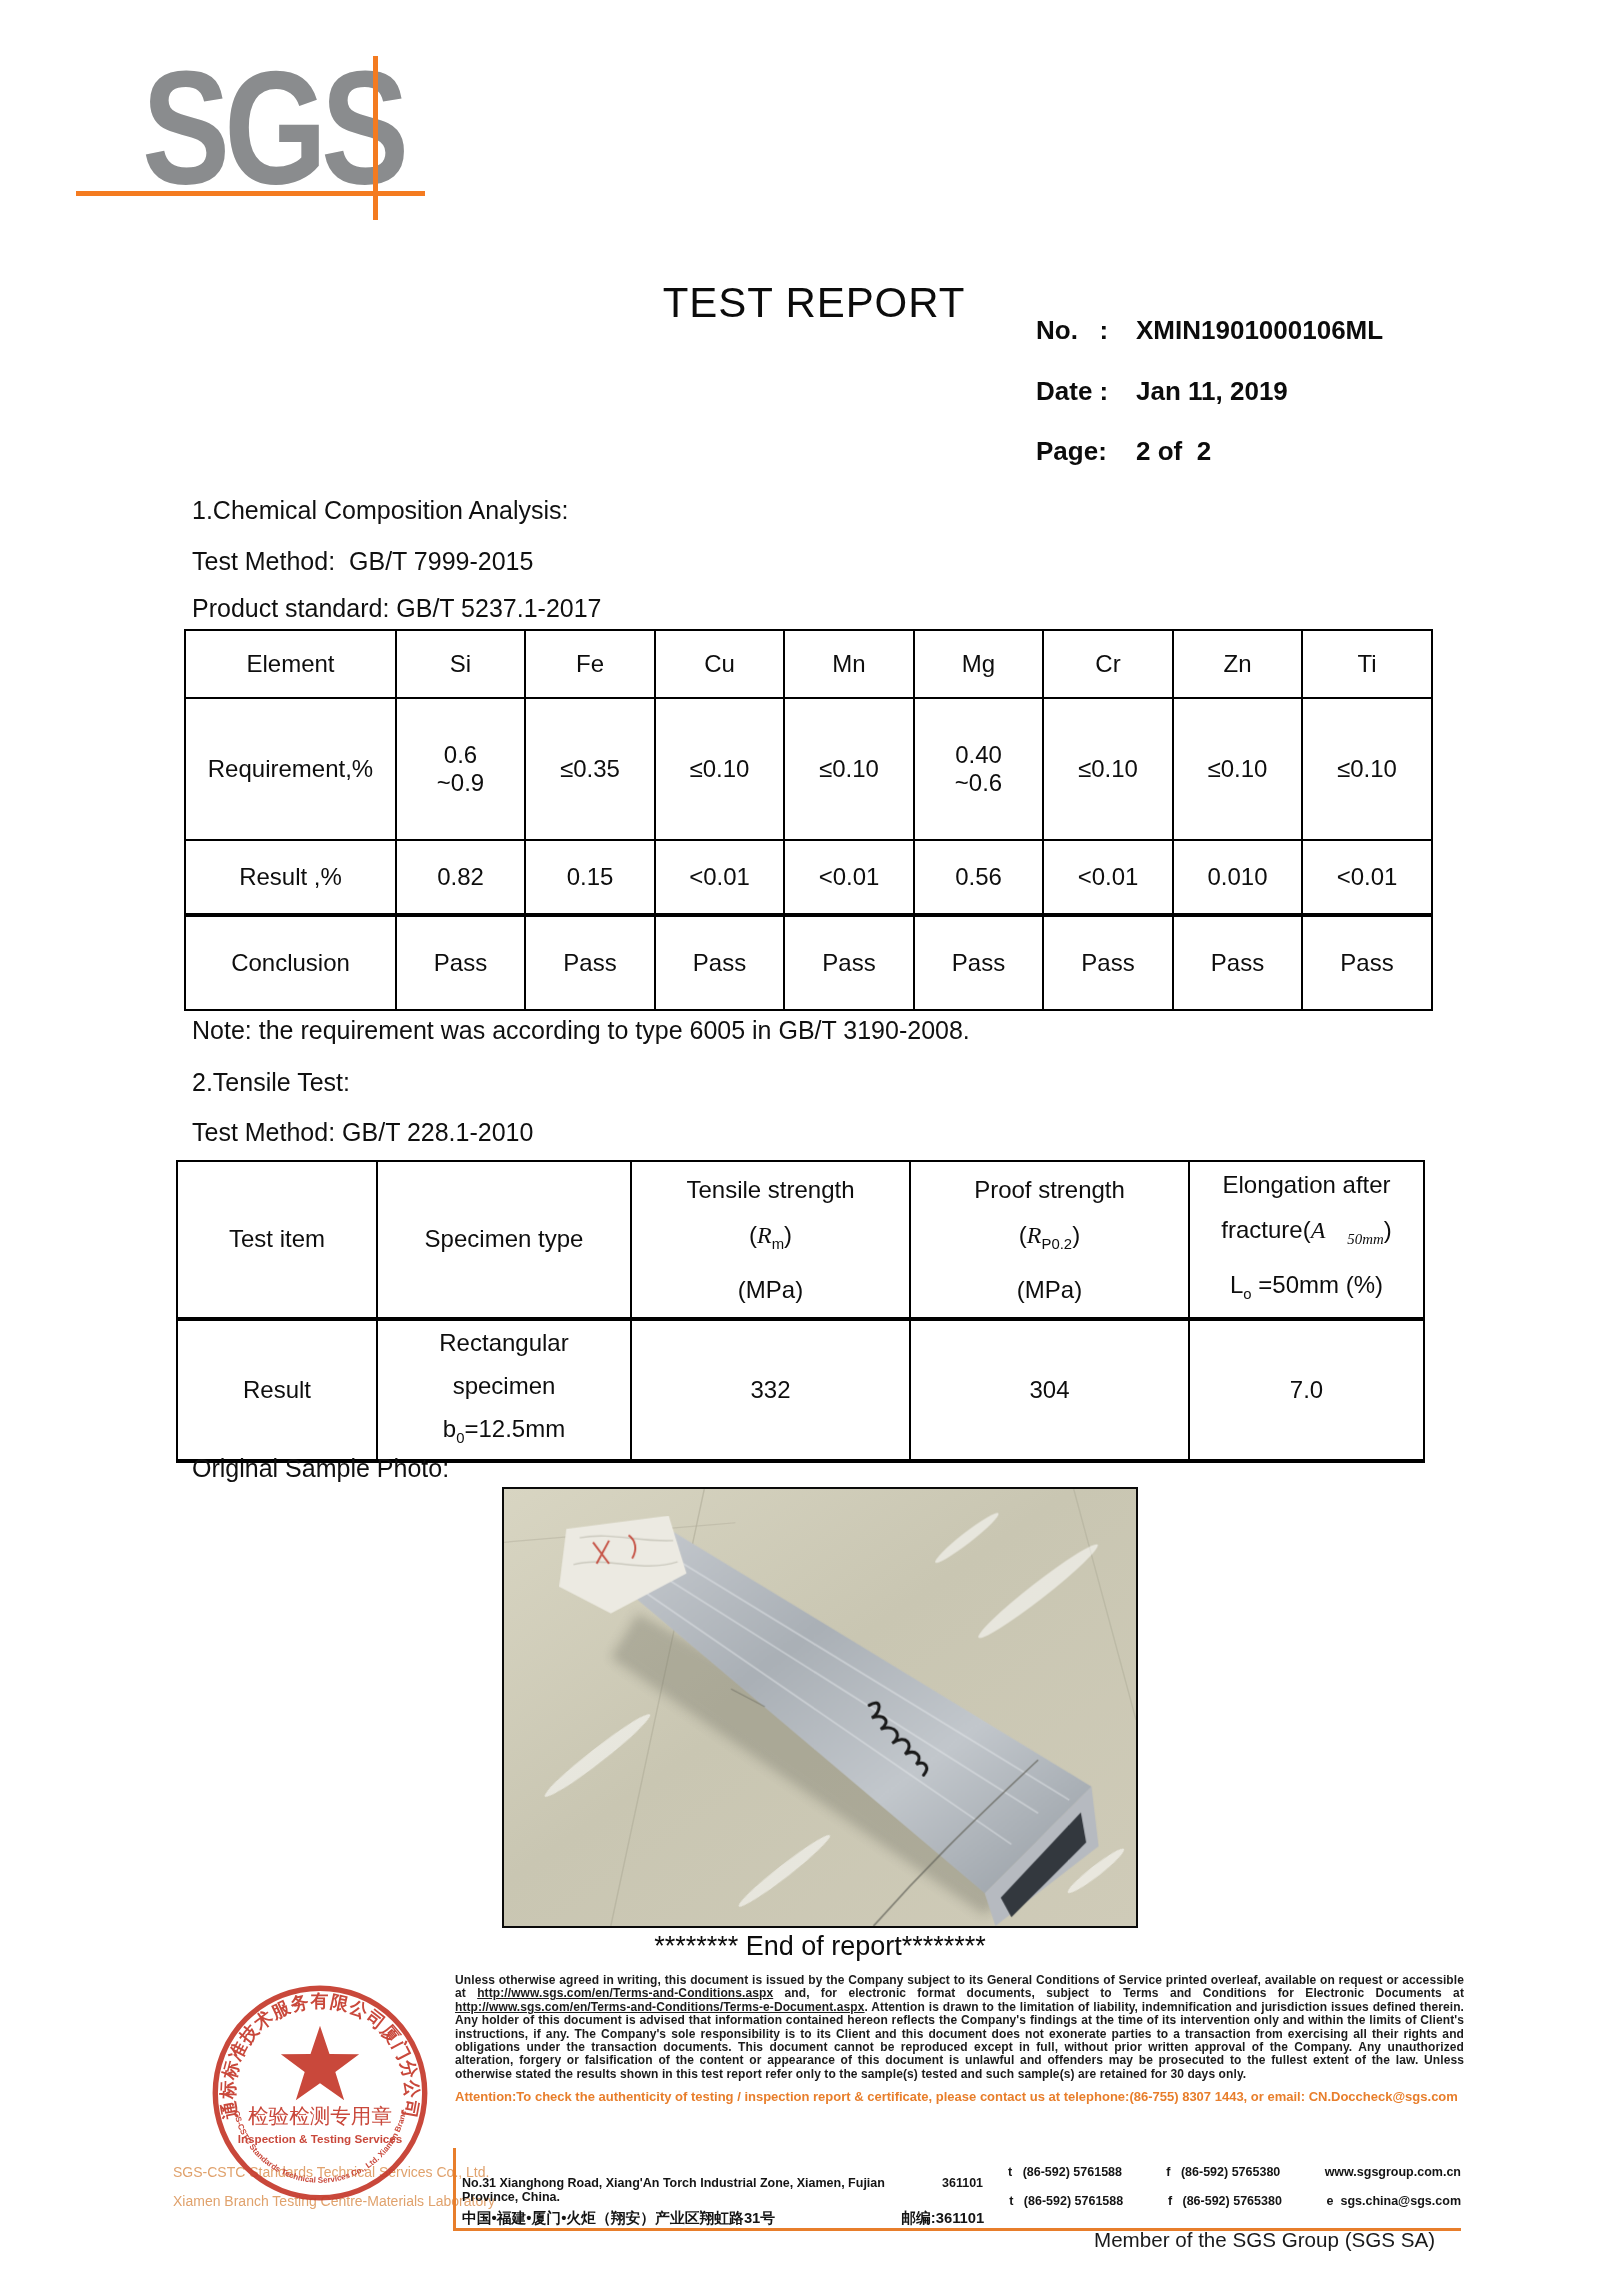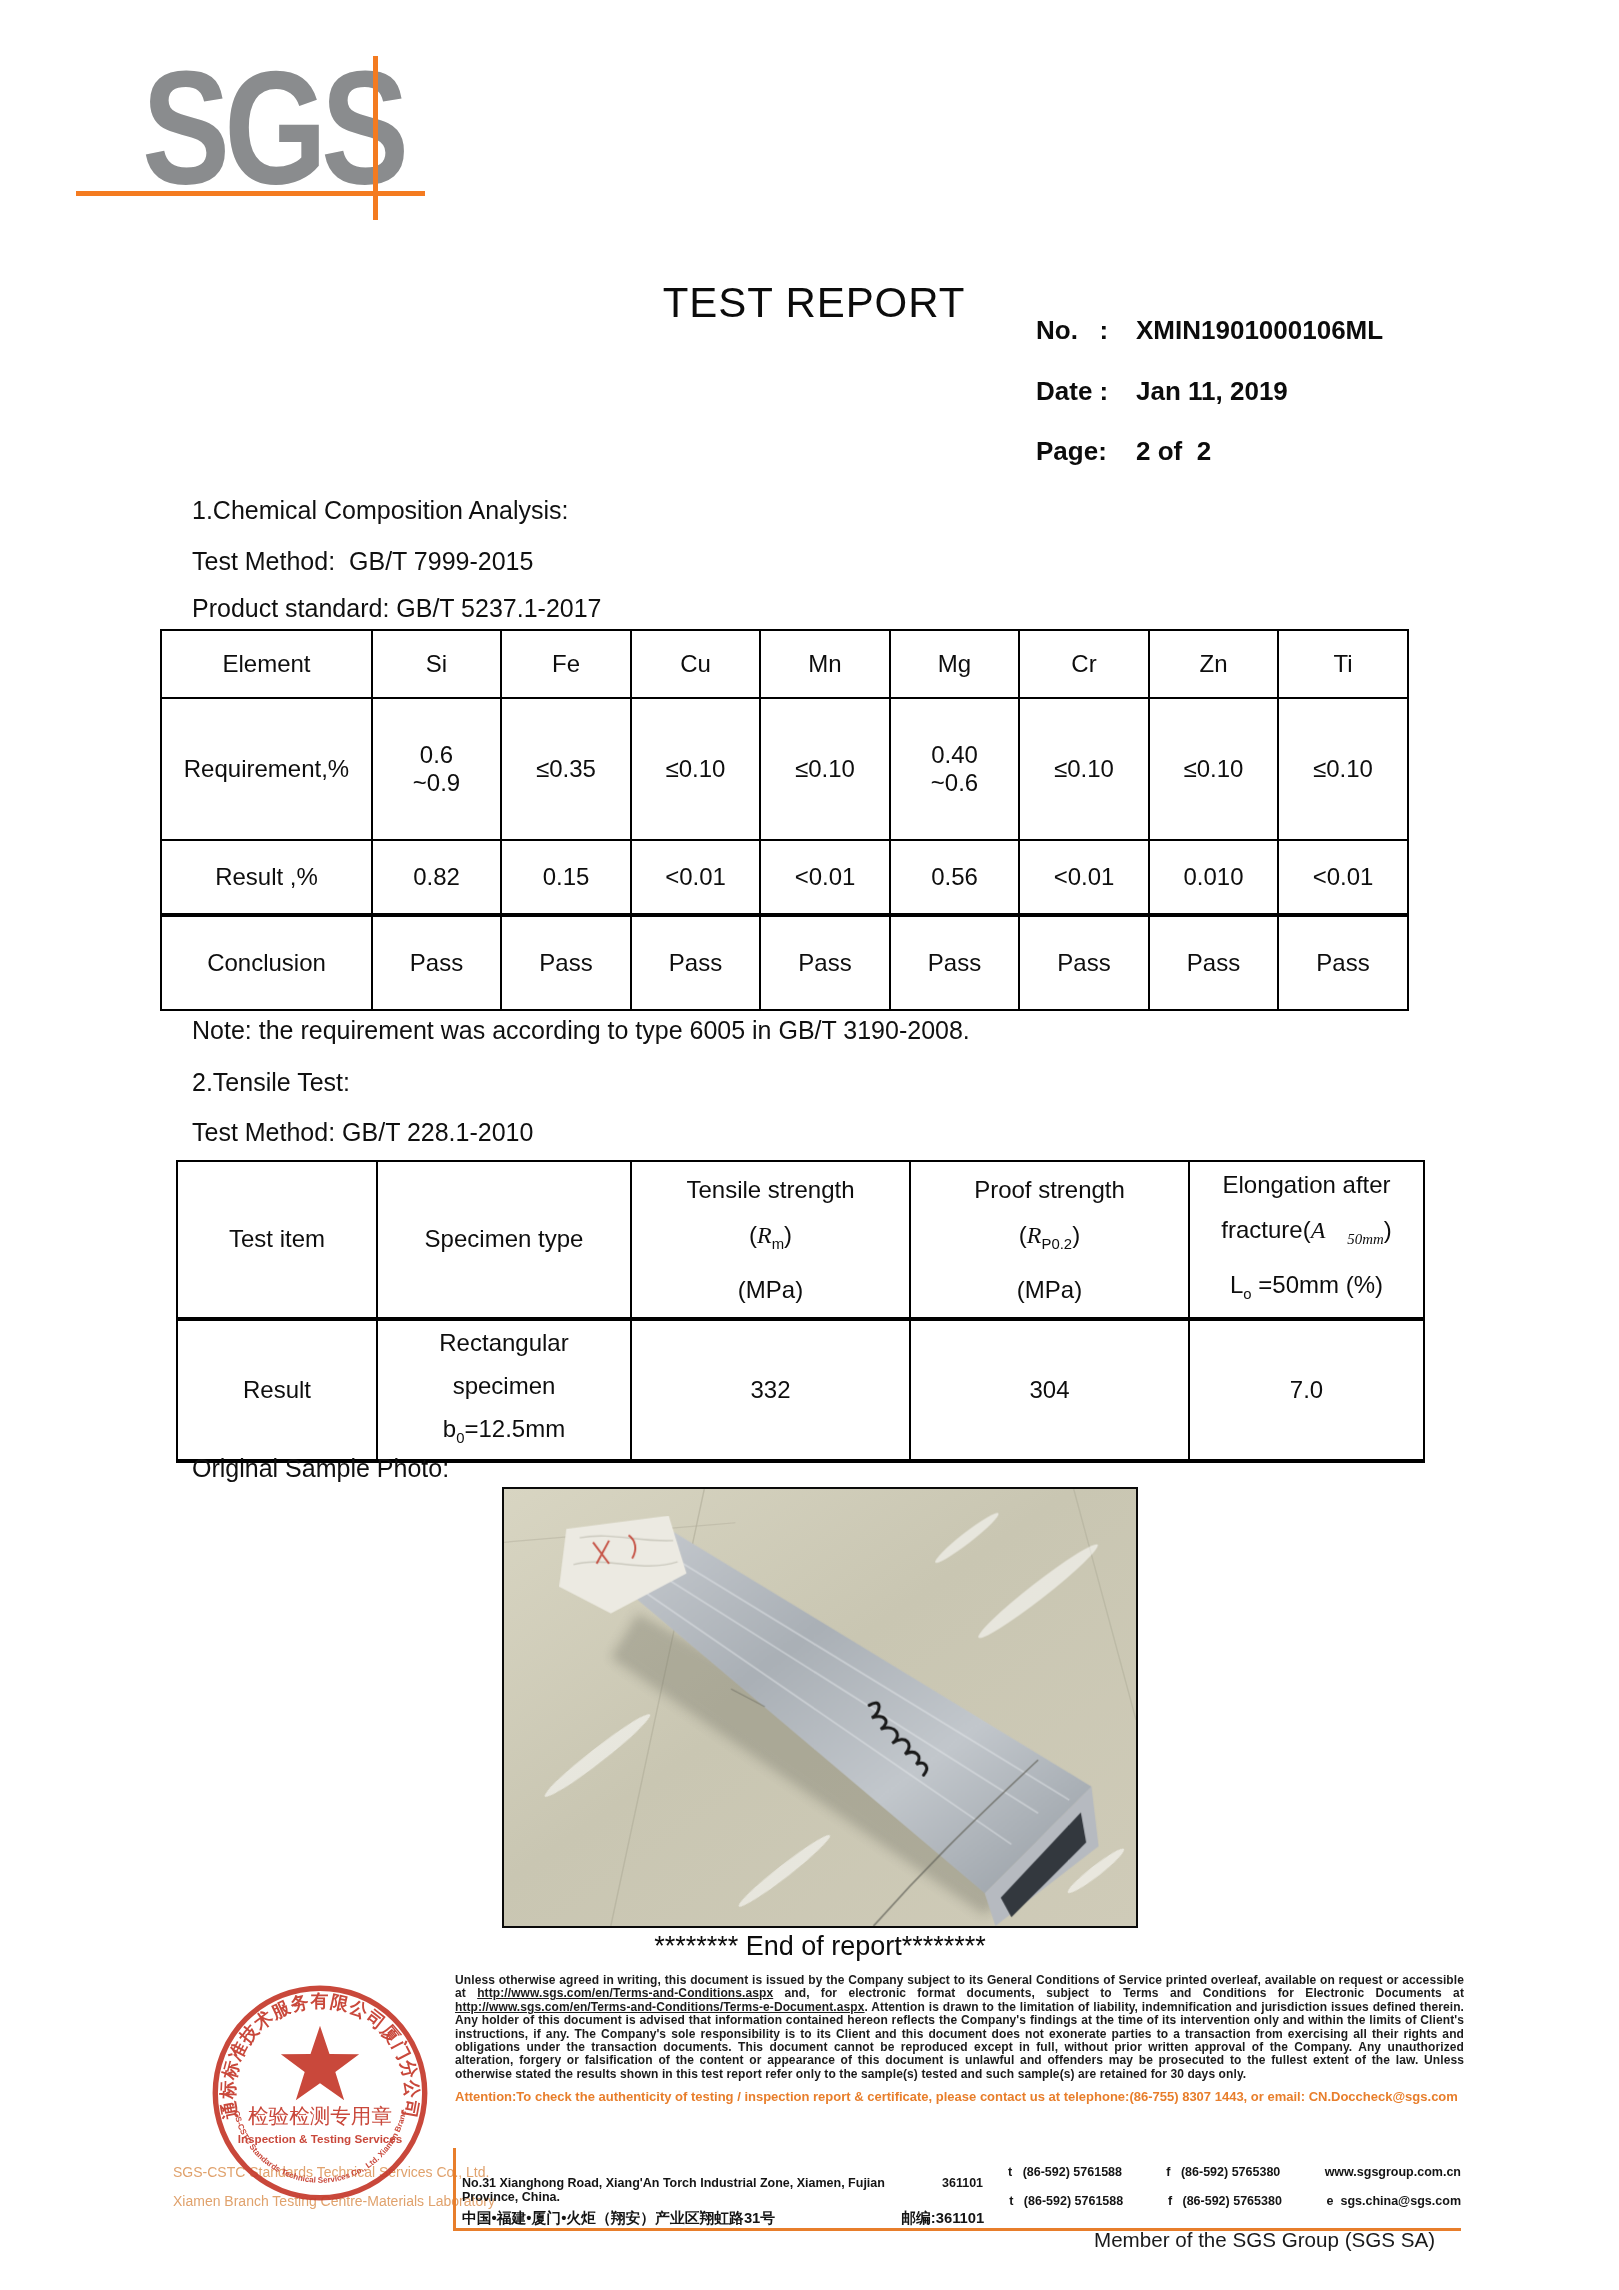--- a/index.html
+++ b/index.html
@@ -16,21 +16,21 @@
   .title { position:absolute; left:456px; top:279px; width:716px; text-align:center;
     font-size:42px; font-weight:normal; letter-spacing:0.9px; color:#0c0c0c; }
   .info { position:absolute; left:1036px; top:315px; font-size:26px; font-weight:bold; color:#0c0c0c; }
   .info-row { margin-bottom:29.6px; white-space:pre; }
   .info-label { display:inline-block; width:100px; white-space:pre; }
 
   
   .h-line { position:absolute; left:192px; font-size:25px; color:#101010; white-space:pre-wrap; }
 
   
-  .chem-table { position:absolute; left:160px; top:629px; width:1247px;
+  .chem-table { position:absolute; left:184px; top:629px; width:1247px;
     border-collapse:collapse; table-layout:fixed; }
   .chem-table td { border:2.2px solid #000; text-align:center; vertical-align:middle;
     font-size:24px; color:#0e0e0e; white-space:pre-line; padding:0 1.8px; }
   .chem-h  td { height:68px; }
   .chem-r0 td { height:142px; }
   .chem-r1 td { height:75px; }
   .chem-r1 td { border-bottom-width:4.5px; }
   .chem-r2 td { height:95px; border-bottom-width:2.7px; }
 
   

